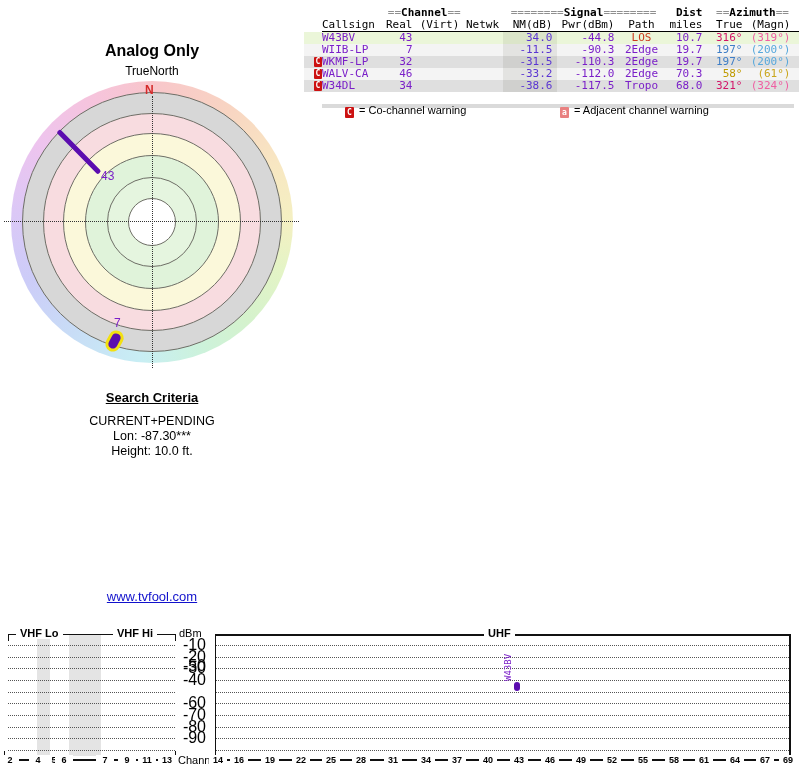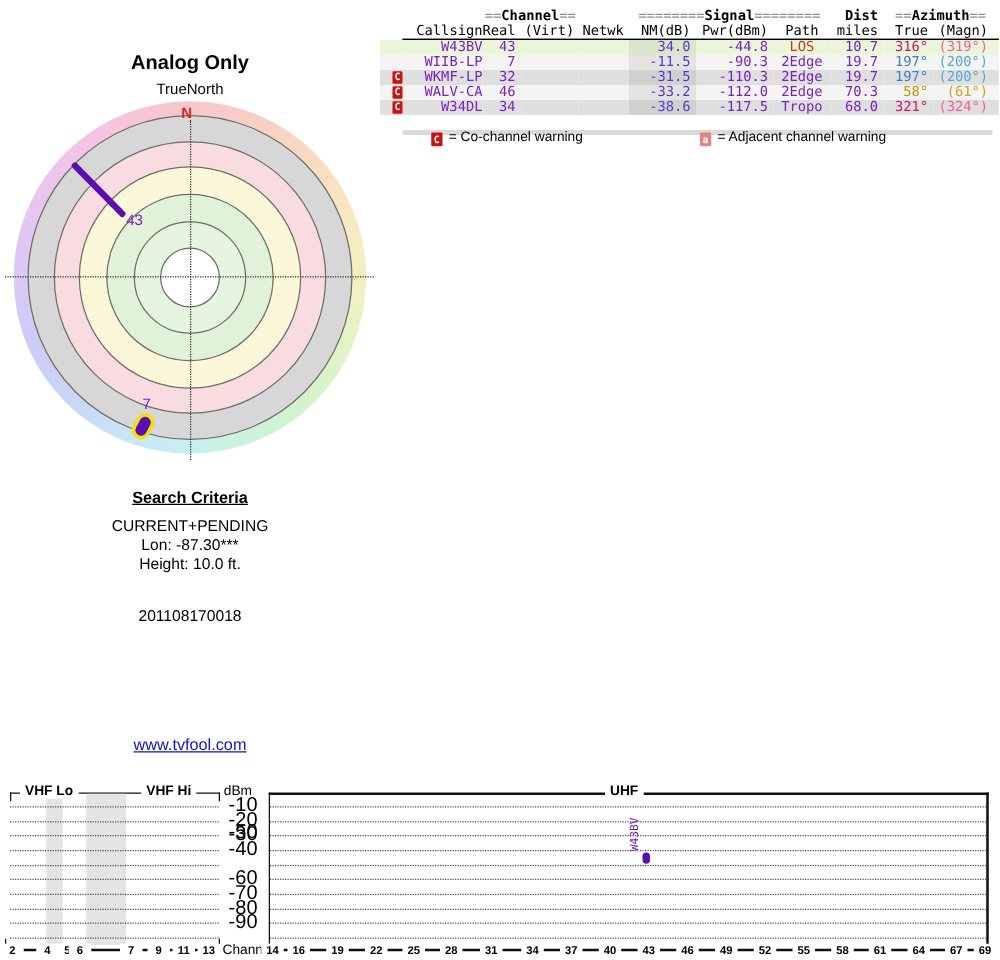--- a/index.html
+++ b/index.html
@@ -32,21 +32,21 @@
   #dot-7{left:107px;top:330px;width:9px;height:16px;background:#5b0daf;
          border:3px solid #f3e012;border-radius:8px;transform:rotate(28deg);}
   #lbl-7{left:114px;top:316px;font-size:12px;color:#7a1fc8;}
 
   
   #station-table{position:absolute;left:304px;top:7px;border-collapse:collapse;
     font-family:"DejaVu Sans Mono",monospace;font-size:11px;line-height:12px;}
   #station-table td,#station-table th{padding:0;white-space:nowrap;font-weight:normal;height:12px;}
   #station-table .right{text-align:right;padding-right:4px;}
   #station-table .center{text-align:center;}
-  #station-table .left{text-align:right;margin-top:41px;}
+  #station-table .left{text-align:left;margin-top:41px;}
   #station-table .magncol{text-align:right;padding-right:8px;}
   #station-table thead tr.hdr2 th{border-bottom:1px solid #000;}
   .gray-eq{color:#8f8f8f;}
   .warn-td{text-align:right;padding-right:2px;width:18px;}
   .warn-icon{display:inline-block;width:8px;height:10px;margin-left:1px;border-radius:1px;
     font:bold 8px/10px "DejaVu Sans Mono",monospace;color:#fff;text-align:center;vertical-align:middle;}
   .warn-c{background:#cc1111;}
   .warn-a{background:#e98080;}
   .nm-cell{background:rgba(40,40,10,0.08);}
   #table-strip{position:absolute;left:322px;top:104px;width:472px;height:4px;background:#dadada;}
@@ -215,21 +215,20 @@
   <span class="legend-icon warn-a">a</span><span>= Adjacent channel warning</span>
 </div>
 
 <div class="abs" id="search-block">
   <div id="search-title">Search Criteria</div>
   <div>CURRENT+PENDING</div>
   <div>Lon: -87.30***</div>
   <div>Height: 10.0 ft.</div>
 </div>
 <div class="abs" id="db-block">
-  <div>201108170018</div>
 </div>
 <div class="abs" id="site-link-wrap">
   <a href="#" id="site-link">www.tvfool.com</a>
 </div>
 
 <div id="spectrum">
 
   <div class="panel-line" style="left:8px;top:634px;width:168px;height:1px"></div>
   <div class="panel-line" style="left:8px;top:634px;width:1px;height:7px"></div>
   <div class="panel-line" style="left:175px;top:634px;width:1px;height:7px"></div>

